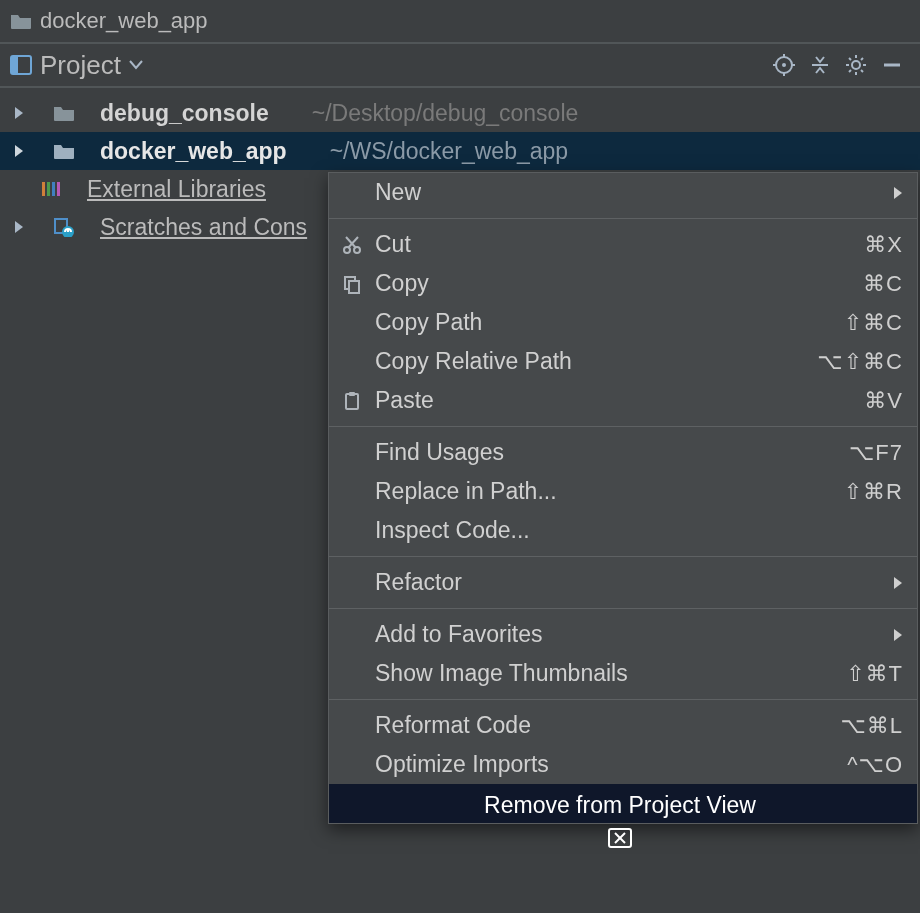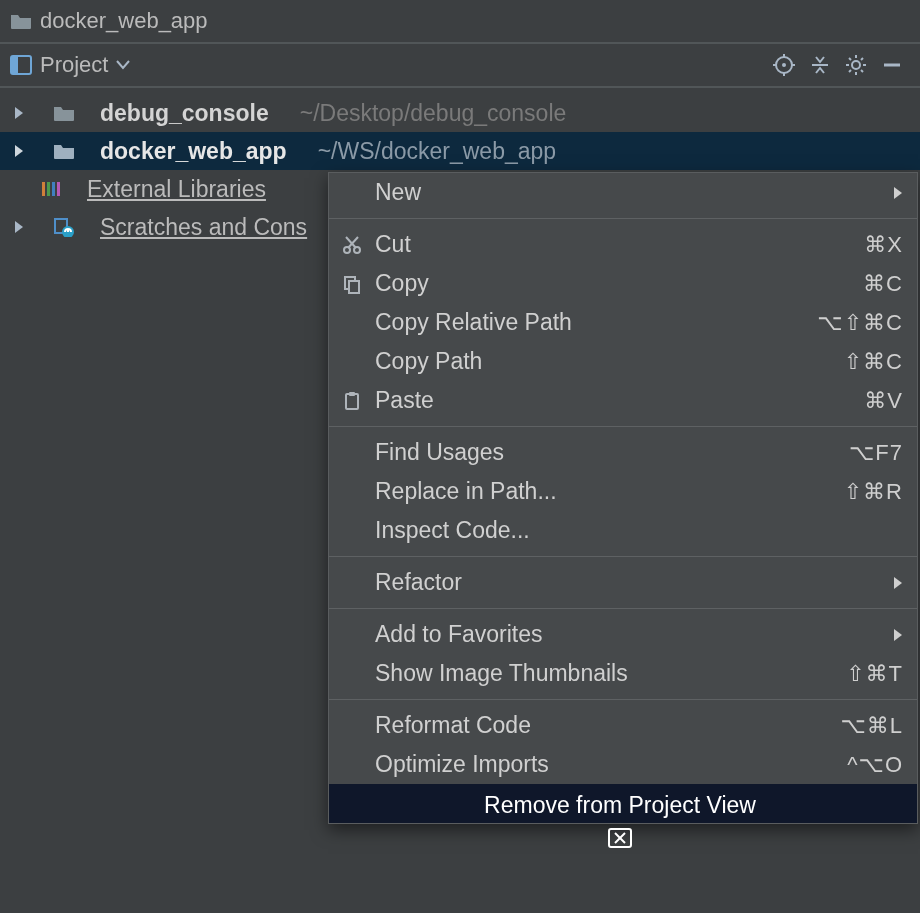--- a/index.html
+++ b/index.html
@@ -37,21 +37,21 @@
     border-top: 2px solid #515658;
     border-bottom: 2px solid #515658;
     padding: 0 10px;
   }
   .project-selector {
     display: flex;
     align-items: center;
     gap: 8px;
     cursor: pointer;
   }
-  .project-selector-label { color: #bbbbbb; font-size: 22px; }
+  .project-selector-label { color: #bbbbbb; font-size: 26px; }
   .toolbar-spacer { flex: 1; }
   .toolbar-btn {
     width: 36px; height: 36px;
     display: inline-flex; align-items: center; justify-content: center;
     cursor: pointer;
     color: #a9b7c6;
   }
 
   
   .tree {
@@ -68,21 +68,21 @@
     background: #0d293e;
   }
   .expander {
     width: 18px; display: inline-flex; align-items: center; justify-content: center;
     color: #a9b7c6;
   }
   .tree-icon { width: 26px; display: inline-flex; align-items: center; justify-content: center; }
   .tree-label-bold { font-weight: 700; color: #d4d4d4; }
   .tree-label-bold-sel { font-weight: 700; color: #e6e6e6; }
   .tree-label { color: #bbbbbb; text-decoration: underline; }
-  .tree-path { color: #7a7a7a; margin-left: 8px; text-align: right; }
+  .tree-path { color: #7a7a7a; margin-left: 20px; text-align: right; }
 
   .indent-1 { padding-left: 10px; }
   .indent-2 { padding-left: 38px; }
 
   
   .context-menu {
     position: absolute;
     left: 328px;
     top: 172px;
     width: 590px;
@@ -294,27 +294,27 @@
       <svg width="20" height="20">
           <rect x="3" y="3" width="10" height="12" fill="none" stroke="#aeb4ba" stroke-width="2"></rect>
           <rect x="7" y="7" width="10" height="12" fill="#46494b" stroke="#aeb4ba" stroke-width="2"></rect>
         </svg>
     </span>
     <span class="menu-label">Copy</span>
     <span class="menu-shortcut">⌘C</span>
   </div>
   <div class="menu-item">
     <span class="menu-icon"></span>
+    <span class="menu-label">Copy Path</span>
+    <span class="menu-shortcut">⇧⌘C</span>
+  </div>
+  <div class="menu-item">
+    <span class="menu-icon"></span>
     <span class="menu-label">Copy Relative Path</span>
     <span class="menu-shortcut">⌥⇧⌘C</span>
-  </div>
-  <div class="menu-item">
-    <span class="menu-icon"></span>
-    <span class="menu-label">Copy Path</span>
-    <span class="menu-shortcut">⇧⌘C</span>
   </div>
   <div class="menu-item">
     <span class="menu-icon">
       <svg width="20" height="20">
           <rect x="4" y="3" width="12" height="15" rx="1" fill="none" stroke="#aeb4ba" stroke-width="2"></rect>
           <rect x="7" y="1" width="6" height="4" rx="1" fill="#aeb4ba"></rect>
         </svg>
     </span>
     <span class="menu-label">Paste</span>
     <span class="menu-shortcut">⌘V</span>

